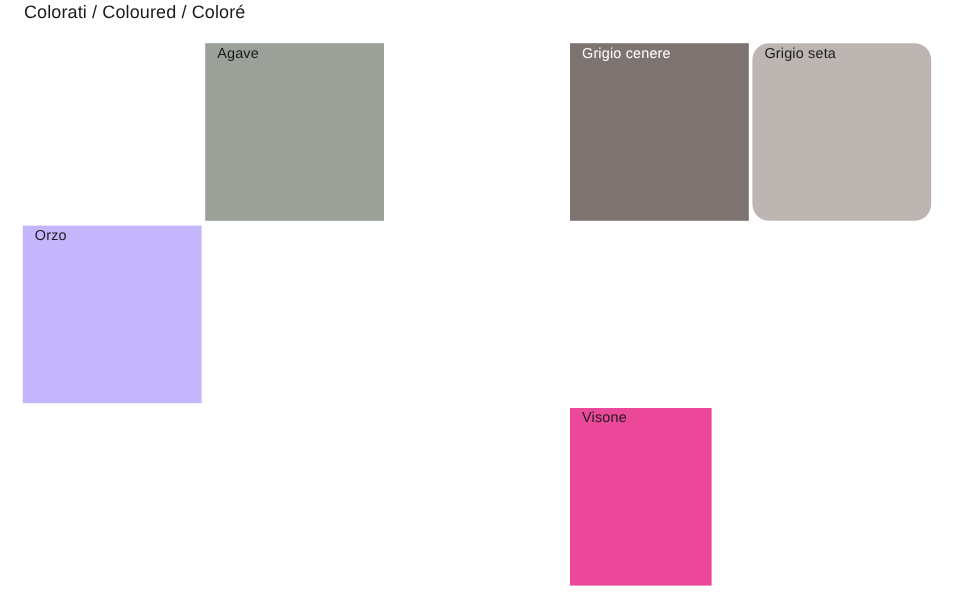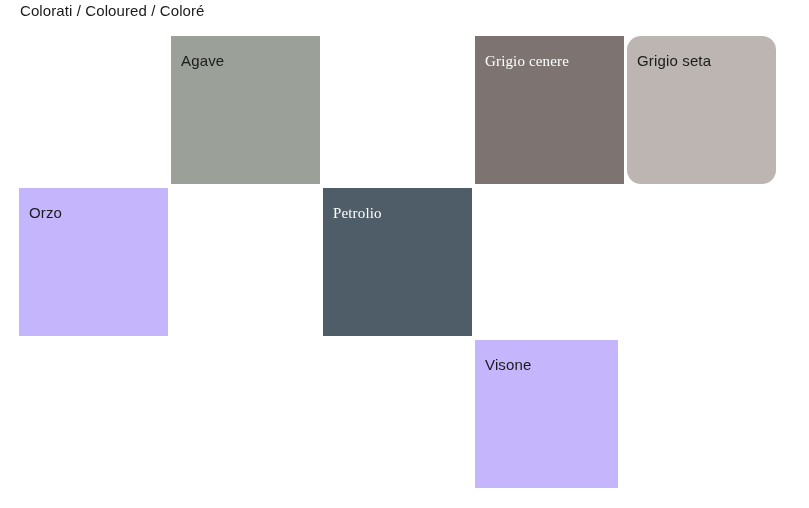--- a/index.html
+++ b/index.html
@@ -36,47 +36,44 @@
   }
 
   .swatch {
     position: absolute;
     box-sizing: border-box;
   }
 
   .swatch-label {
     position: absolute;
     left: 10px;
-    top: 19px;
-    font-size: 15px;
+    top: 2px;
+    font-size: 12px;
     line-height: 12px;
     letter-spacing: 0.15px;
     white-space: nowrap;
   }
 
   .label-dark { color: #1b1b1b; }
-  .label-light { color: #ffffff; font-family: Liberation Serif, serif; }
+  .label-light { color: #ffffff; }
 </style>
 </head>
 <body>
 
 <div id="page-title">Colorati / Coloured / Coloré</div>
 
 <div id="swatch-grid">
     <div class="swatch" style="left: 171px; top: 36px; width: 149px; height: 148px; background: rgb(155, 161, 152);">
       <span class="swatch-label label-dark">Agave</span>
     </div>
     <div class="swatch" style="left: 475px; top: 36px; width: 149px; height: 148px; background: rgb(125, 116, 114);">
       <span class="swatch-label label-light">Grigio cenere</span>
     </div>
     <div class="swatch" style="left: 627px; top: 36px; width: 149px; height: 148px; background: rgb(188, 181, 178); border-radius: 14px;">
       <span class="swatch-label label-dark">Grigio seta</span>
     </div>
     <div class="swatch" style="left: 19px; top: 188px; width: 149px; height: 148px; background: #c4b5fd;">
       <span class="swatch-label label-dark">Orzo</span>
     </div>
-    <div class="swatch" style="left: 323px; top: 188px; width: 149px; height: 148px; background: rgb(78, 93, 104);">
-      <span class="swatch-label label-light">Petrolio</span>
-    </div>
-    <div class="swatch" style="left: 475px; top: 340px; width: 143px; height: 148px; background: #c4b5fd;">
+    <div class="swatch" style="left: 475px; top: 340px; width: 118px; height: 148px; background: #ec4899;">
       <span class="swatch-label label-dark">Visone</span>
     </div>
   </div>
 
 </body></html>

